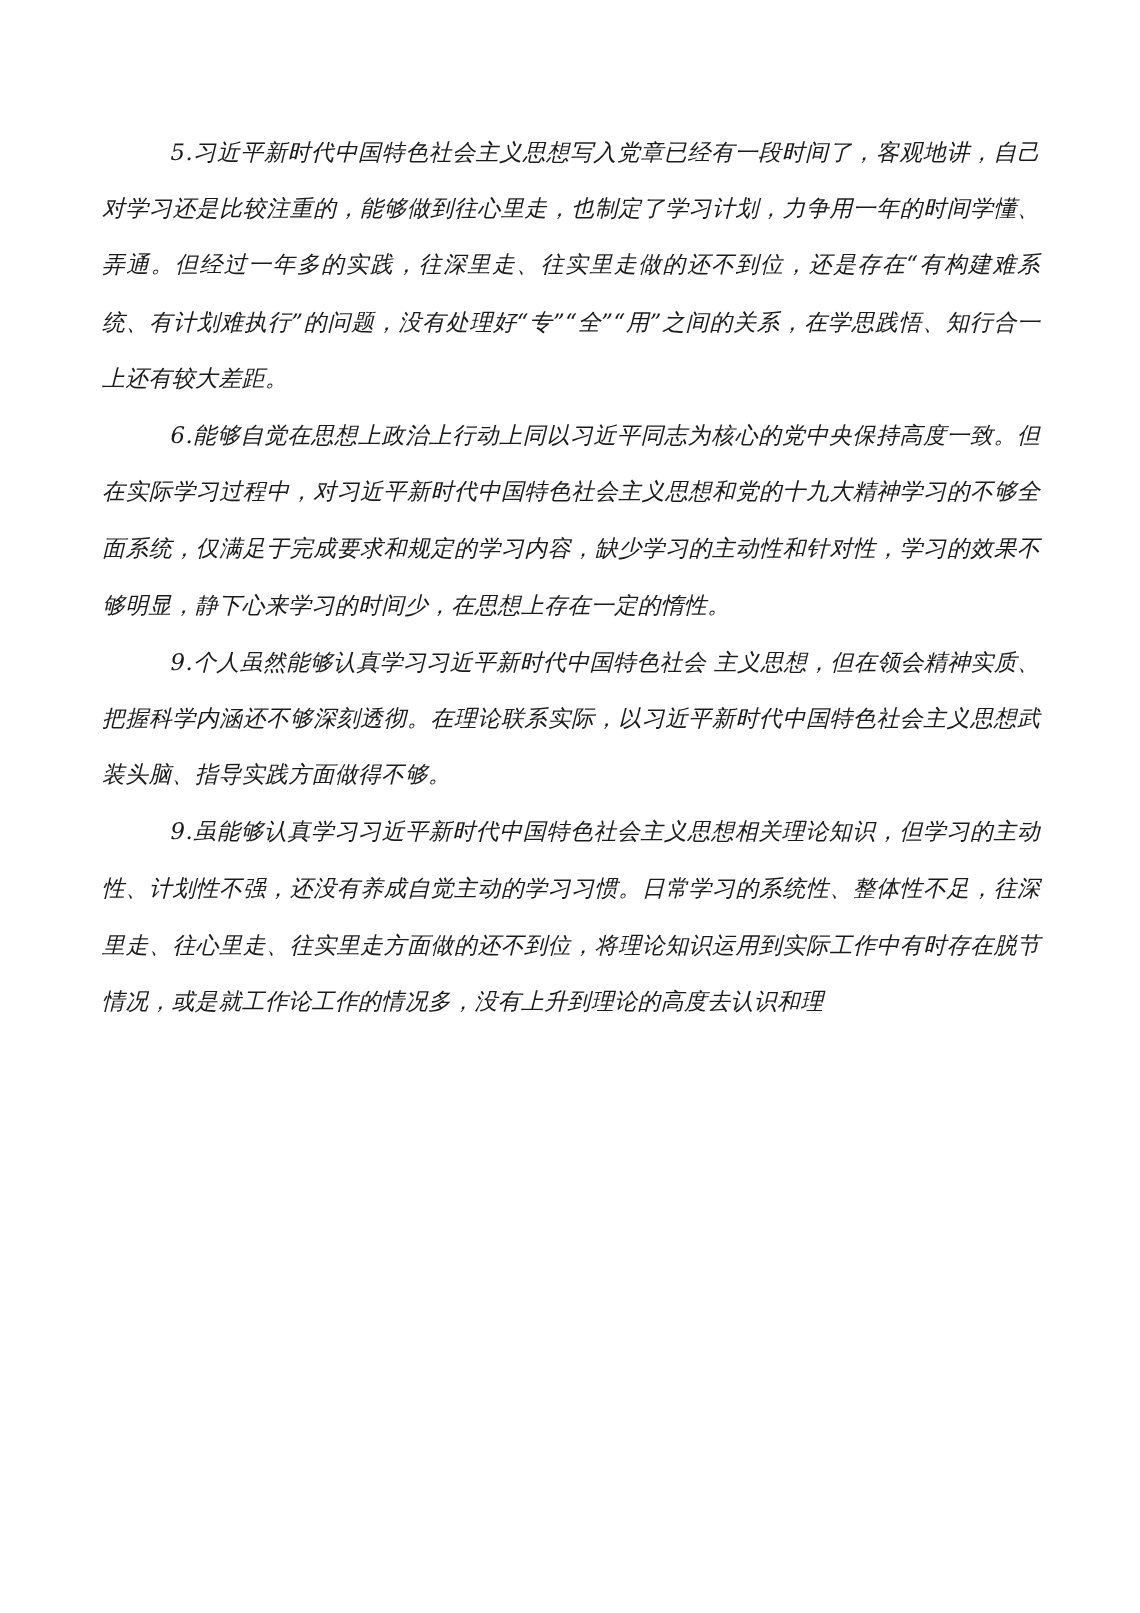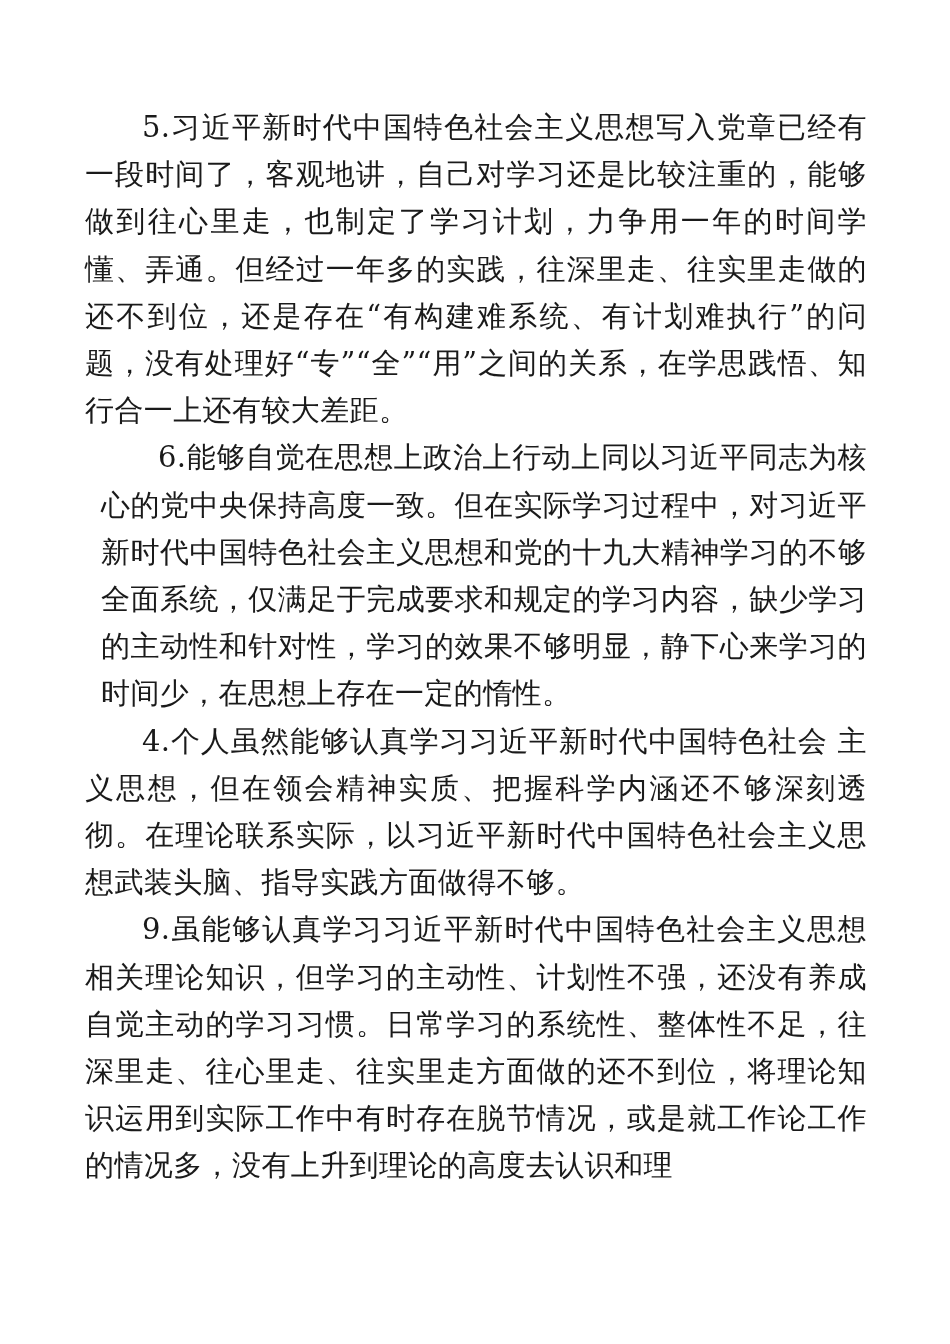--- a/index.html
+++ b/index.html
@@ -18,40 +18,41 @@
   .doc-body {
     position: absolute;
     left: 85px;
     top: 104px;
     width: 782px;
   }
   .para {
     margin: 0 0 0 0;
     padding: 0;
     font-family: "DejaVu Serif", "Liberation Serif", serif;
-    font-size: 29px;
+    font-size: 19px;
     line-height: 47.2px;
     color: #1a1a1a;
     text-align: justify;
     text-justify: inter-character;
     text-indent: 57px;
     letter-spacing: 0.4px;
     word-break: break-all;
+    font-style: italic;
     -webkit-font-smoothing: antialiased;
   }
 </style>
 </head>
 <body>
 
 <div class="page" style="background: rgb(255, 255, 255);">
   <div class="doc-body">
 
     <p class="para" style="color: rgb(26, 26, 26);">5.习近平新时代中国特色社会主义思想写入党章已经有一段时间了，客观地讲，自己对学习还是比较注重的，能够做到往心里走，也制定了学习计划，力争用一年的时间学懂、弄通。但经过一年多的实践，往深里走、往实里走做的还不到位，还是存在“有构建难系统、有计划难执行”的问题，没有处理好“专”“全”“用”之间的关系，在学思践悟、知行合一上还有较大差距。</p>
 
-    <p class="para" style="color: rgb(26, 26, 26); margin-left: 16px;">6.能够自觉在思想上政治上行动上同以习近平同志为核心的党中央保持高度一致。但在实际学习过程中，对习近平新时代中国特色社会主义思想和党的十九大精神学习的不够全面系统，仅满足于完成要求和规定的学习内容，缺少学习的主动性和针对性，学习的效果不够明显，静下心来学习的时间少，在思想上存在一定的惰性。</p>
+    <p class="para" style="color: rgb(26, 26, 26);">6.能够自觉在思想上政治上行动上同以习近平同志为核心的党中央保持高度一致。但在实际学习过程中，对习近平新时代中国特色社会主义思想和党的十九大精神学习的不够全面系统，仅满足于完成要求和规定的学习内容，缺少学习的主动性和针对性，学习的效果不够明显，静下心来学习的时间少，在思想上存在一定的惰性。</p>
 
-    <p class="para" style="color: rgb(26, 26, 26);">4.个人虽然能够认真学习习近平新时代中国特色社会  主义思想，但在领会精神实质、把握科学内涵还不够深刻透彻。在理论联系实际，以习近平新时代中国特色社会主义思想武装头脑、指导实践方面做得不够。</p>
+    <p class="para" style="color: rgb(26, 26, 26);">9.个人虽然能够认真学习习近平新时代中国特色社会  主义思想，但在领会精神实质、把握科学内涵还不够深刻透彻。在理论联系实际，以习近平新时代中国特色社会主义思想武装头脑、指导实践方面做得不够。</p>
 
 
     <p class="para" style="color: rgb(26, 26, 26);">9.虽能够认真学习习近平新时代中国特色社会主义思想相关理论知识，但学习的主动性、计划性不强，还没有养成自觉主动的学习习惯。日常学习的系统性、整体性不足，往深里走、往心里走、往实里走方面做的还不到位，将理论知识运用到实际工作中有时存在脱节情况，或是就工作论工作的情况多，没有上升到理论的高度去认识和理</p>
 
   </div>
 </div>
 
 </body></html>

